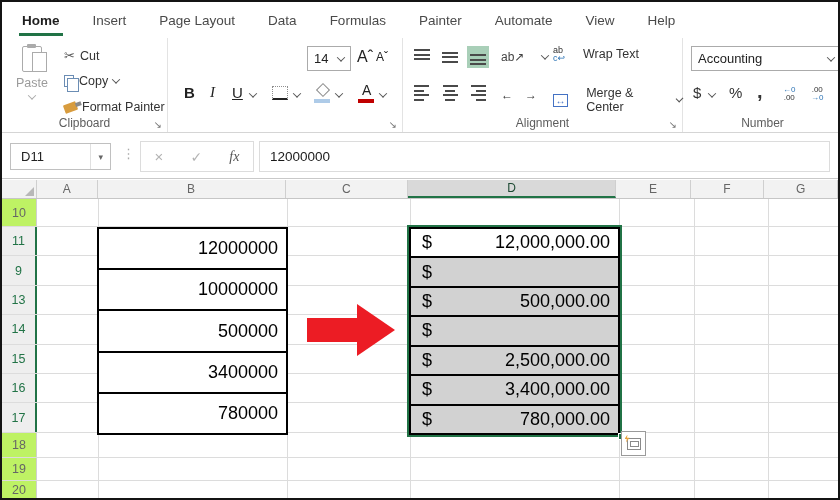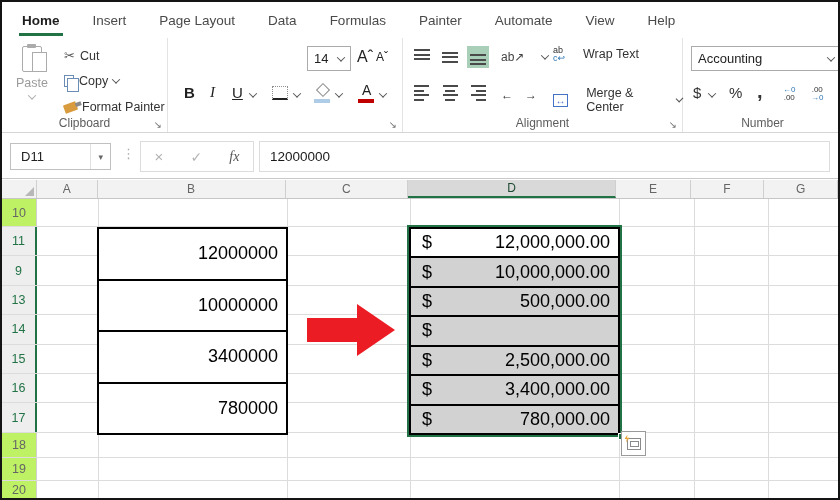--- a/index.html
+++ b/index.html
@@ -368,38 +368,38 @@
       <div class="rl"></div>
     </div>
     <div class="g-row h20">
       <div class="rh">20</div>
       <div class="rl"></div>
     </div>
 
     <div class="b-block">
       <div class="b-cell">12000000</div>
       <div class="b-cell">10000000</div>
+      <div class="b-cell">500000</div>
       <div class="b-cell">3400000</div>
       <div class="b-cell">780000</div>
     </div>
 
     <div class="arrow">
       <div class="shaft"></div>
       <div class="head"></div>
     </div>
 
     <div class="d-sel">
       <div class="d-block">
         <div class="d-cell active">
           <span>$</span>
           <span>12,000,000.00</span>
         </div>
         <div class="d-cell">
           <span>$</span>
-          <span>10,000,000.00</span>
         </div>
         <div class="d-cell">
           <span>$</span>
           <span>500,000.00</span>
         </div>
         <div class="d-cell">
           <span>$</span>
         </div>
         <div class="d-cell">
           <span>$</span>

